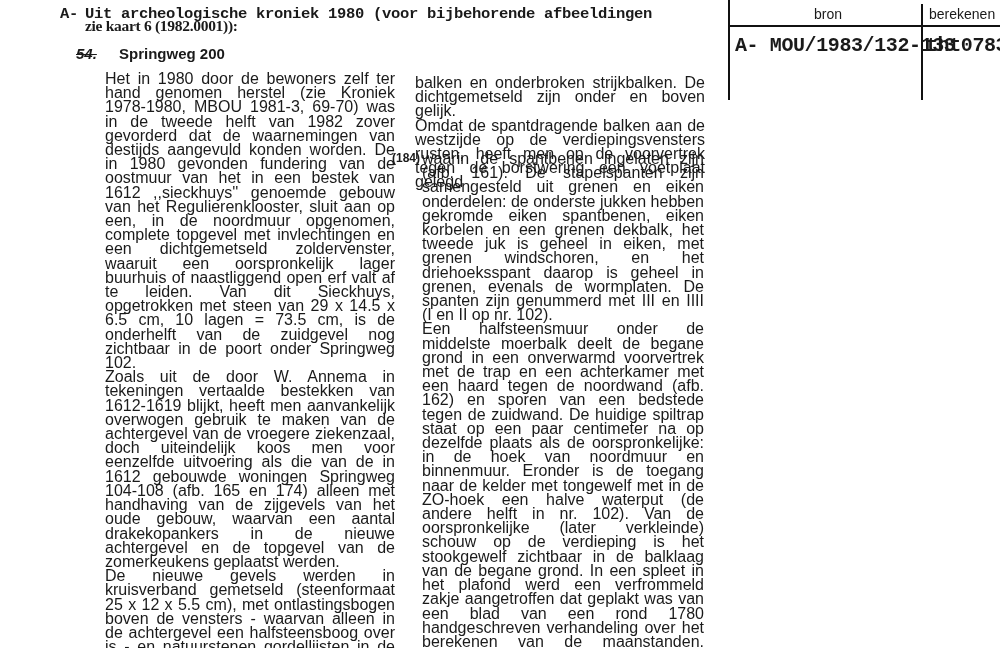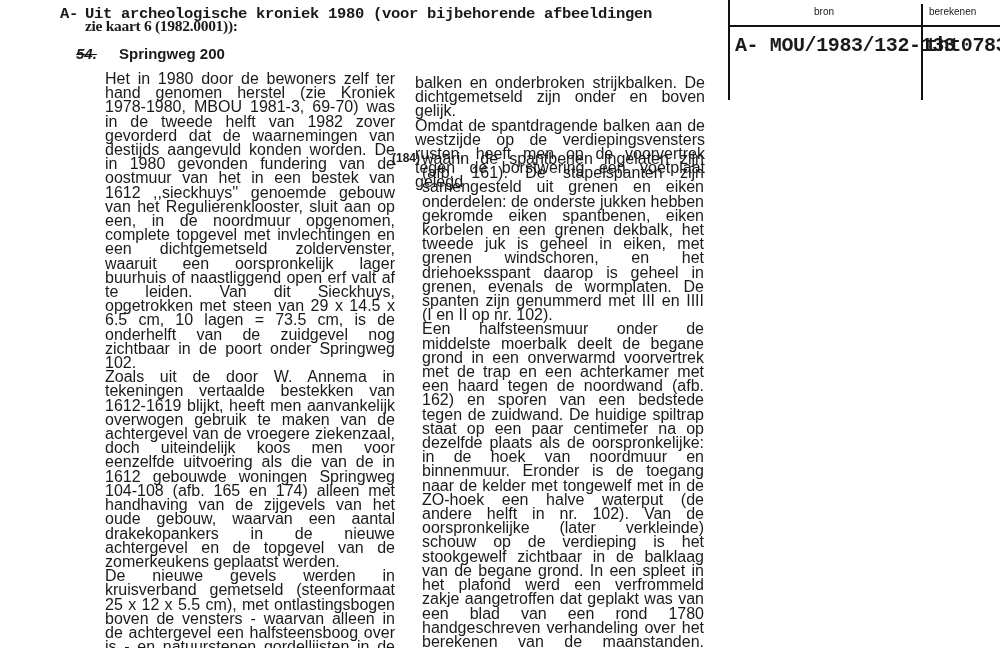--- a/index.html
+++ b/index.html
@@ -21,21 +21,21 @@
   #col-right-top { left: 415px; top: 76px; width: 290px; }
   #col-right-bottom { left: 422px; top: 152px; width: 282px; }
   .author { text-align: right; }
 
   #page-marker { position: absolute; left: 392px; top: 151px; font-size: 12px; font-weight: bold; }
 
   
   #source-table { position: absolute; left: 728px; top: 0; width: 272px; height: 100px; }
   .vline { position: absolute; width: 2px; background: #111; }
   .hline { position: absolute; height: 2px; background: #111; }
-  .th { position: absolute; top: 6px; font-size: 10px; }
+  .th { position: absolute; top: 6px; font-size: 14px; }
   .td { position: absolute; top: 34px; font-size: 20px; font-weight: bold; white-space: nowrap; letter-spacing: -0.4px; }
 </style>
 </head>
 <body>
 
 <div id="header" class="tw">
   <span class="prefix">A-</span>
   <span class="l1">Uit archeologische kroniek 1980 (voor bijbehorende afbeeldingen</span>
   <span class="l2">zie kaart 6 (1982.0001)):</span>
 </div>

